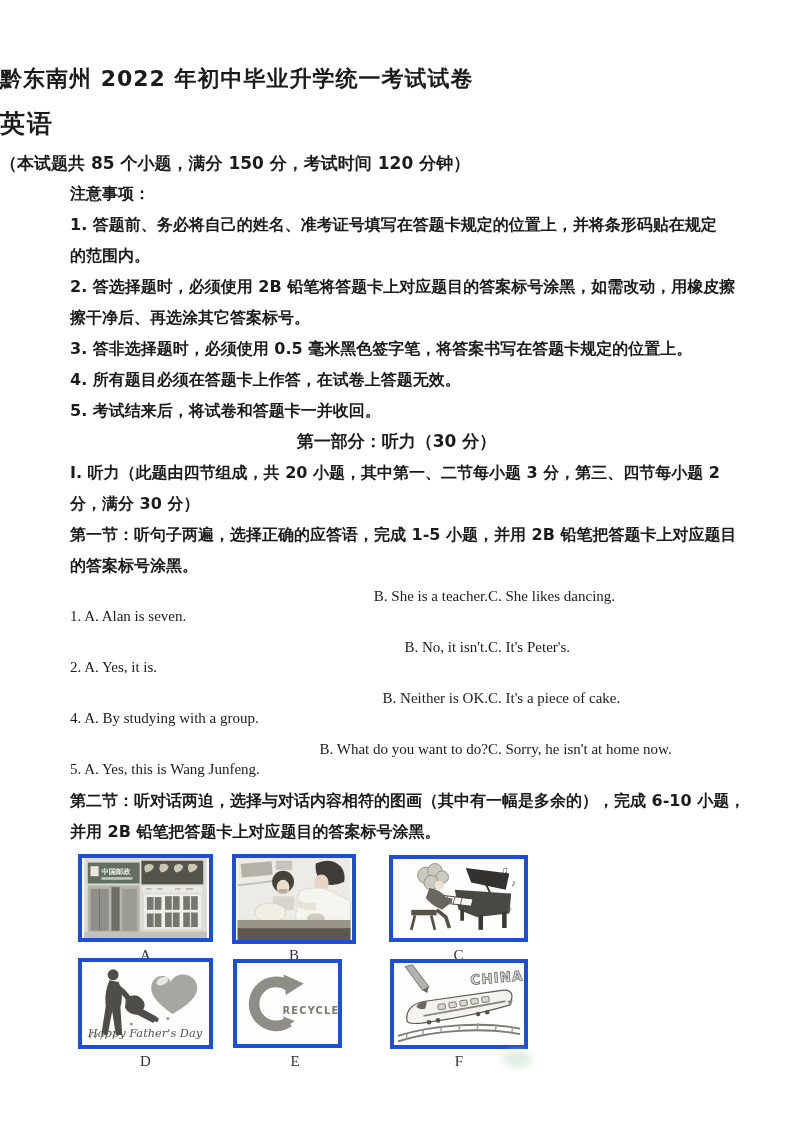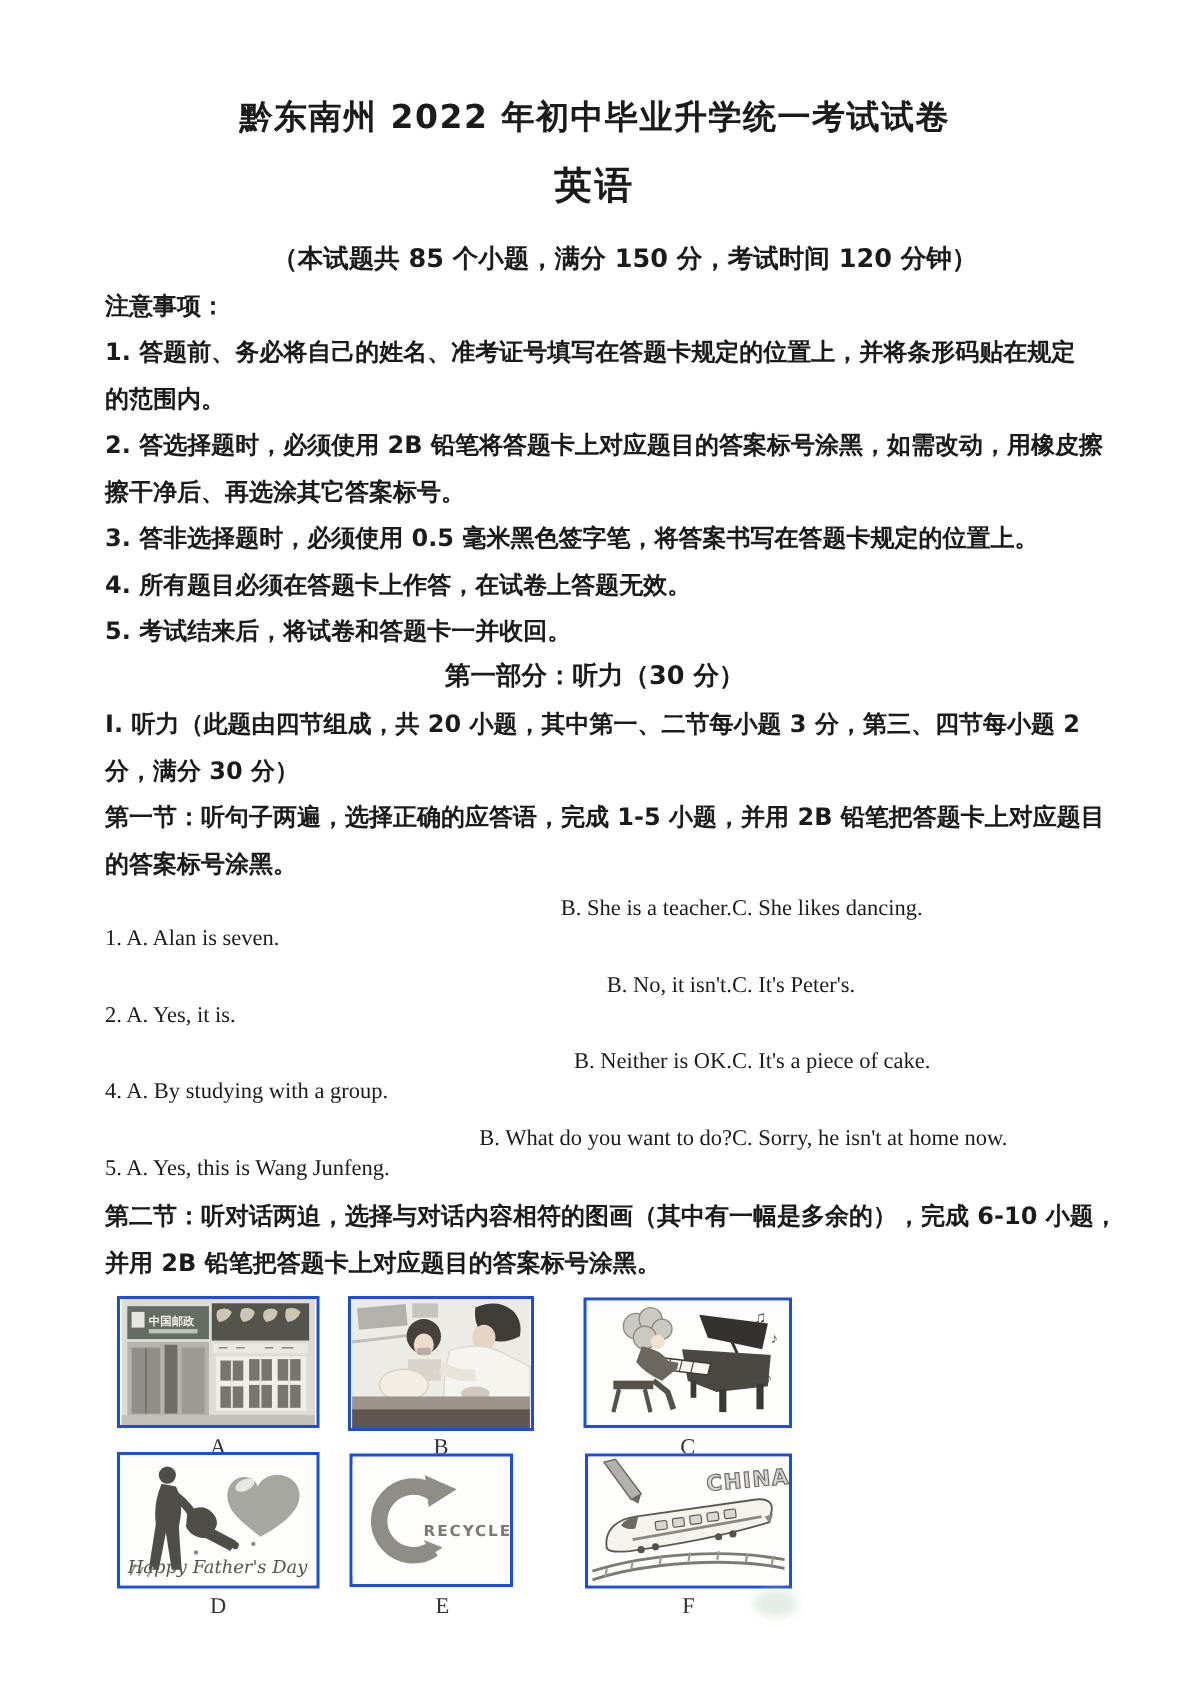--- a/index.html
+++ b/index.html
@@ -4,53 +4,52 @@
 <style>
   html,body{margin:0;padding:0;background:#ffffff;}
   .page{
     position:relative;
     width:793px;height:1122px;
     background:#ffffff;
     color:#1b1b1b;
     overflow:hidden;
     font-family:"Liberation Serif", serif;
   }
-  .header{padding-top:64px;text-align:center;}
+  .header{padding-top:64px;}
   .doc-title{
     margin:0;font-size:22px;line-height:30px;font-weight:700;
     font-family:"DejaVu Sans", sans-serif;letter-spacing:1px;
   }
   .doc-subject{
     margin:14px 0 0 0;font-size:25px;line-height:32px;font-weight:700;
     font-family:"DejaVu Sans", sans-serif;letter-spacing:2px;
   }
   .doc-meta{
-    margin-top:20px;font-size:17px;line-height:26px;font-weight:700;
+    margin-top:10px;font-size:17px;line-height:26px;font-weight:700;
     font-family:"DejaVu Sans", sans-serif;
-    padding-left:40px;
   }
   .content{
     margin:2px 70px 0 70px;width:653px;
   }
   .cn-line{
     font-family:"DejaVu Sans", sans-serif;
     font-weight:700;font-size:16px;line-height:31px;
     white-space:nowrap;
   }
   .center-line{text-align:center;font-size:17px;}
   .q-row{
     display:flex;line-height:31px;font-size:15px;
     font-family:"Liberation Serif", serif;white-space:nowrap;
   }
   .q-col-a{width:200px;flex:none;margin-top:20px;}
   .q-col-b{width:218px;flex:none;text-align:right;}
   .q-col-c{flex:1;}
   .pic-grid{position:relative;height:226px;margin-top:7px;}
   .pic-box{
-    position:absolute;border:2px solid #1d4ed8;background:#fdfdfb;
+    position:absolute;border:4px solid #1d4ed8;background:#fdfdfb;
     box-sizing:border-box;
   }
   .pic-box svg{display:block;width:100%;height:100%;}
   .pic-label{
     position:absolute;text-align:center;font-size:15px;color:#333;
     font-family:"Liberation Serif", serif;line-height:16px;
   }
   .pos-a{left:8px;top:0;width:135px;height:88px;}
   .pos-b{left:162px;top:0;width:124px;height:90px;}
   .pos-c{left:319px;top:1px;width:139px;height:87px;}

